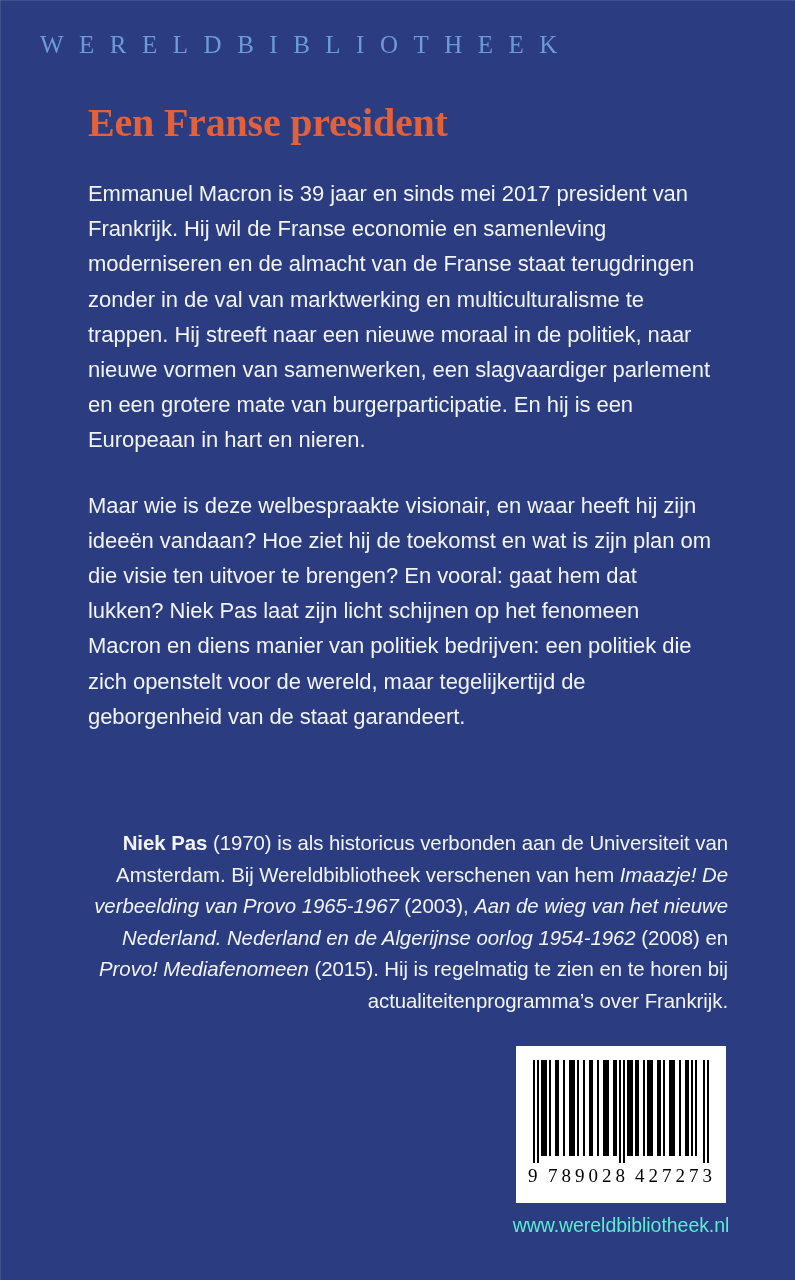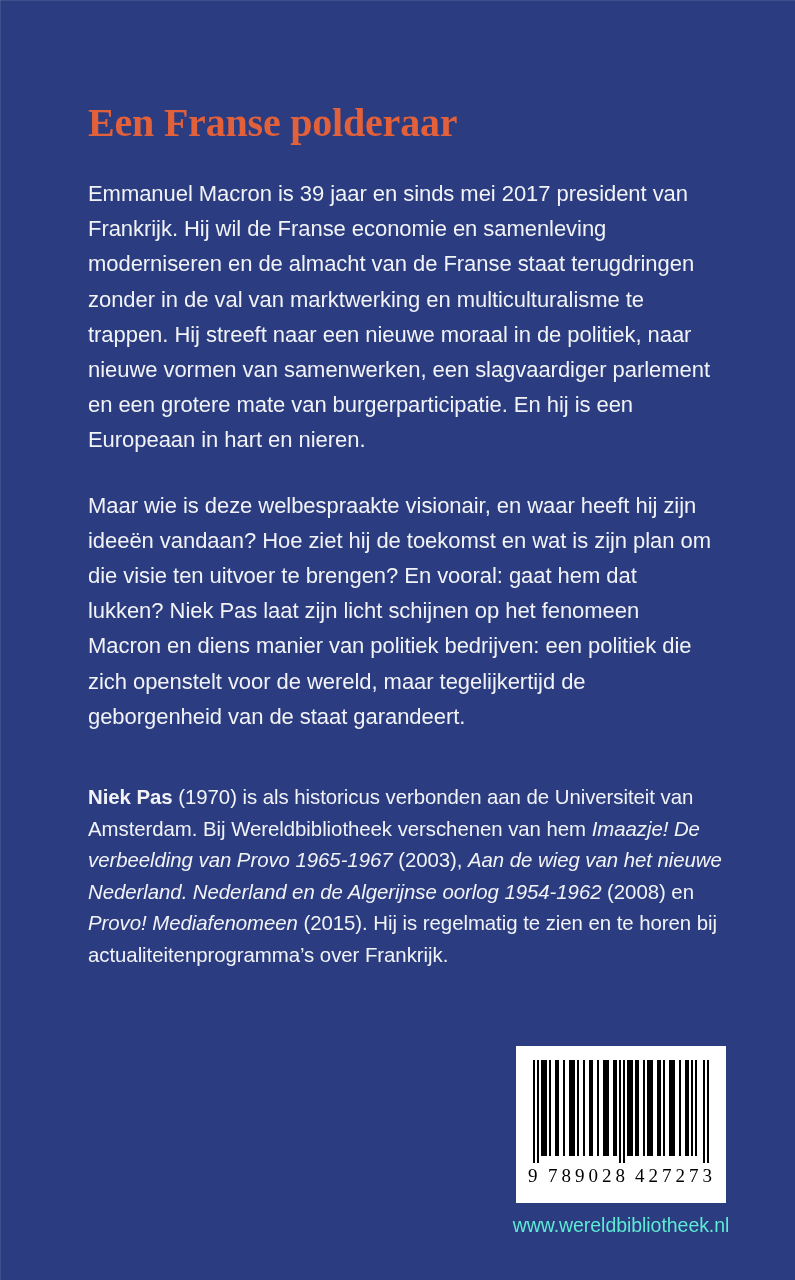--- a/index.html
+++ b/index.html
@@ -77,22 +77,23 @@
     margin: 0 0 30px 0;
     color: #f2f3f7;
     font-size: 22px;
     line-height: 35.2px;
     letter-spacing: -0.05px;
     font-weight: 300;
   }
   .blurb p:last-child { margin-bottom: 16px; }
 
   .bio {
-    top: 782px;
+    top: 828px;
     width: 640px;
+    text-align: right;
   }
   .bio p {
     margin: 0;
     color: #f2f3f7;
     font-size: 20.4px;
     line-height: 31.6px;
     letter-spacing: -0.05px;
     font-weight: 300;
   }
   .bio b { font-weight: 700; }
@@ -156,22 +157,23 @@
     line-height: 24px;
     font-weight: 300;
     letter-spacing: -0.05px;
   }
 </style>
 </head>
 <body>
 
 <div id="cover">
 
-
-  <h1 class="title">Een Franse polderaar</h1>
+  <div class="publisher">WERELDBIBLIOTHEEK</div>
+
+  <h1 class="title">Een Franse president</h1>
 
   <div class="body-block blurb">
     <p>Emmanuel Macron is 39 jaar en sinds mei 2017 president van Frankrijk. Hij wil de Franse economie en samenleving moderniseren en de almacht van de Franse staat terugdringen zonder in de val van marktwerking en multiculturalisme te trappen. Hij streeft naar een nieuwe moraal in de politiek, naar nieuwe vormen van samenwerken, een slagvaardiger parlement en een grotere mate van burgerparticipatie. En hij is een Europeaan in hart en nieren.</p>
     <p>Maar wie is deze welbespraakte visionair, en waar heeft hij zijn ideeën vandaan? Hoe ziet hij de toekomst en wat is zijn plan om die visie ten uitvoer te brengen? En vooral: gaat hem dat lukken? Niek Pas laat zijn licht schijnen op het fenomeen Macron en diens manier van politiek bedrijven: een politiek die zich openstelt voor de wereld, maar tegelijkertijd de geborgenheid van de staat garandeert.</p>
   </div>
 
   <div class="body-block bio">
     <p><b>Niek Pas</b><span> (1970) is als historicus verbonden aan de Universiteit van Amsterdam. Bij Wereldbibliotheek verschenen van hem </span><i>Imaazje! De verbeelding van Provo 1965-1967</i><span> (2003), </span><i>Aan de wieg van het nieuwe Nederland. Nederland en de Algerijnse oorlog 1954-1962</i><span> (2008) en </span><i>Provo! Mediafenomeen</i><span> (2015). Hij is regelmatig te zien en te horen bij actualiteitenprogramma’s over Frankrijk.</span></p>
   </div>
 

